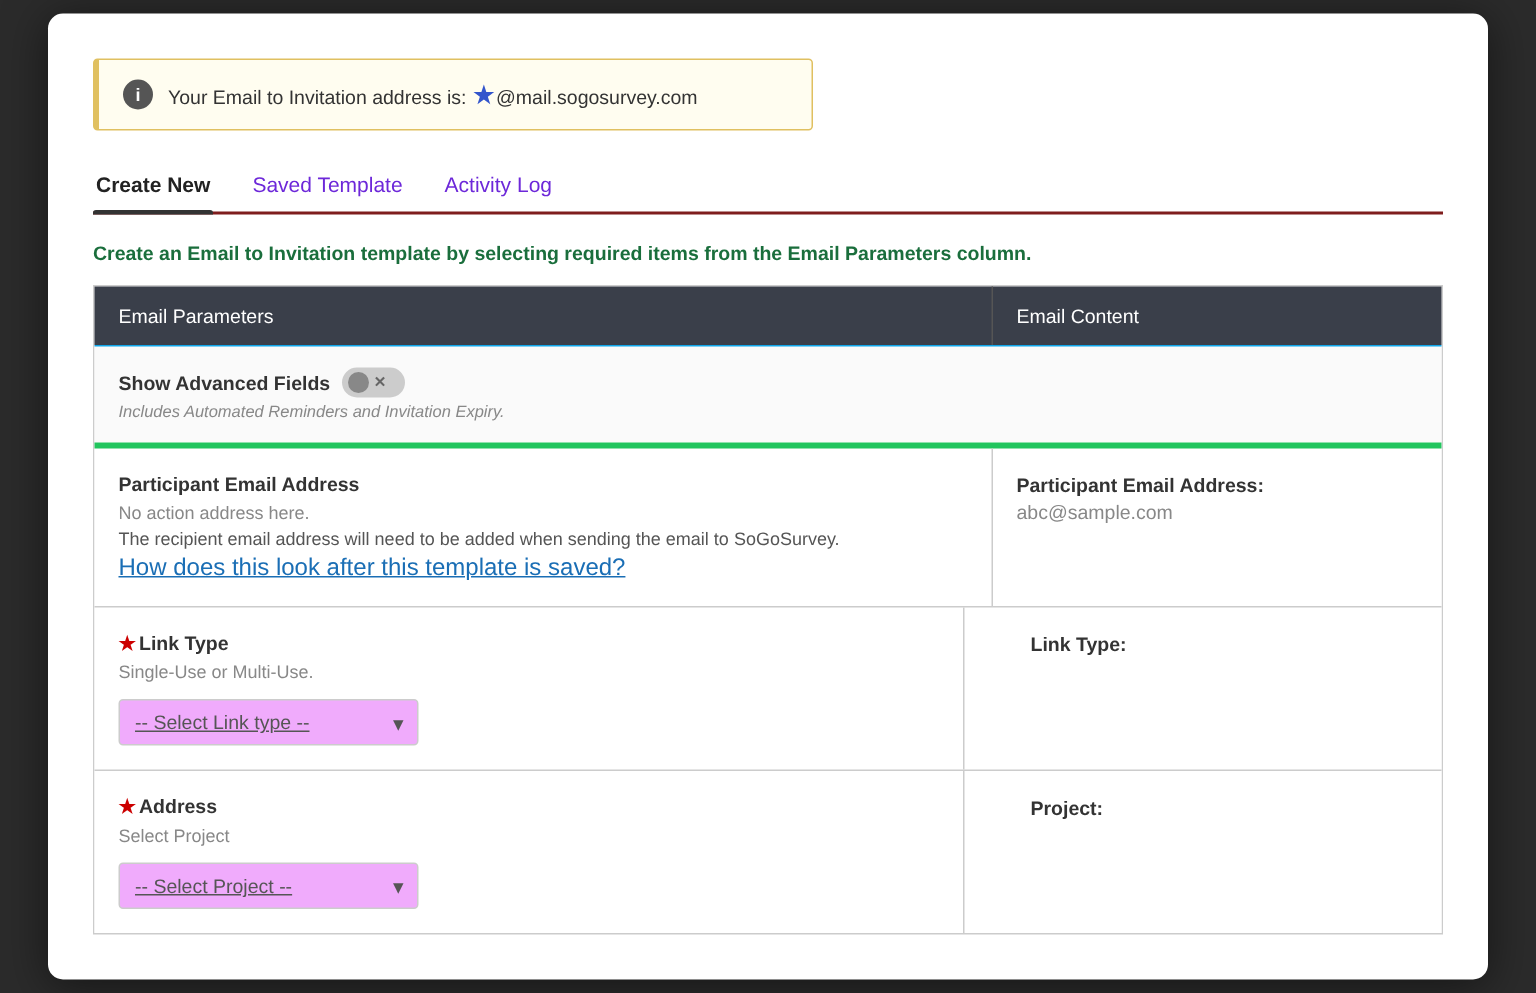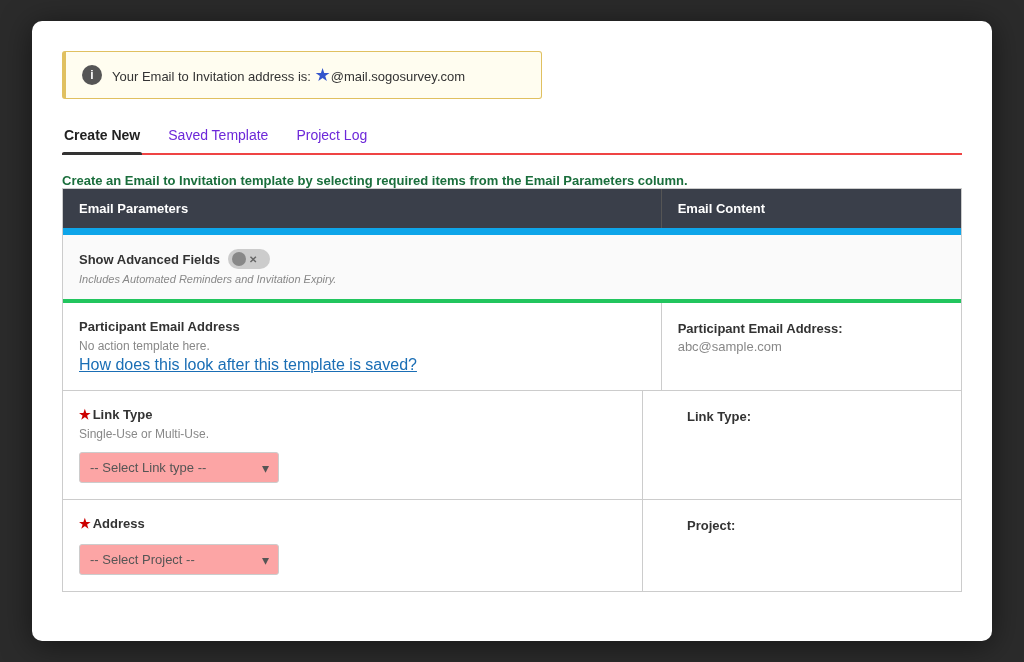--- a/index.html
+++ b/index.html
@@ -49,21 +49,21 @@
       color: #333;
     }
     .star-icon {
       color: #3355cc;
       font-size: 18px;
       display: inline-block;
     }
     .tabs {
       display: flex;
       gap: 24px;
-      border-bottom: 2px solid #ef4444;
+      border-bottom: 2px solid #7f1d1d;
       margin-bottom: 18px;
     }
     .tab {
       padding: 6px 2px 10px;
       font-size: 14px;
       color: #6d28d9;
       cursor: pointer;
       position: relative;
       font-weight: normal;
     }
@@ -77,41 +77,42 @@
       bottom: -2px;
       left: 0;
       right: 0;
       height: 3px;
       background: #333;
       border-radius: 2px 2px 0 0;
     }
     .description {
       font-size: 13px;
       color: #333;
+      margin-bottom: 14px;
       font-weight: 500;
     }
     .description span {
       color: #1a6e3c;
       font-weight: bold;
     }
     .main-table {
       width: 100%;
       border: 1px solid #ccc;
       border-collapse: collapse;
     }
     .table-header {
       display: grid;
       grid-template-columns: 2fr 1fr;
     }
     .th {
       background: #3a3f4a;
       color: #fff;
       padding: 12px 16px;
       font-size: 13px;
-      font-weight: 700;
+      font-weight: 400;
     }
     .th:first-child {
       border-right: 1px solid #555;
     }
     .section-row {
       display: grid;
       grid-template-columns: 2fr 1fr;
       border-top: 4px solid #22c55e;
     }
     .advanced-toggle {
@@ -201,24 +202,25 @@
       display: inline-block;
     }
     .dropdown {
       appearance: none;
       -webkit-appearance: none;
       border: 1px solid #ccc;
       border-radius: 3px;
       padding: 7px 32px 7px 10px;
       font-size: 13px;
       color: #555;
-      background: #fca5a5;
+      background: #f0abfc;
       min-width: 200px;
       cursor: pointer;
       outline: none;
+      text-decoration: underline;
     }
     .dropdown-arrow {
       position: absolute;
       right: 10px;
       top: 50%;
       transform: translateY(-50%);
       pointer-events: none;
       color: #555;
       font-size: 14px;
     }
@@ -251,54 +253,55 @@
   </div>
 
   <div class="tabs">
     <div class="tab active">
       <span>Create New</span>
     </div>
     <div class="tab">
       <span>Saved Template</span>
     </div>
     <div class="tab">
-      <span>Project Log</span>
+      <span>Activity Log</span>
     </div>
   </div>
 
   <div class="description">
     <span>Create an Email to Invitation template by selecting required items from the </span><span style="color:#1a6e3c; font-weight:bold;">Email Parameters column.</span>
   </div>
 
   <div class="main-table">
 
     <div class="table-header">
       <div class="th">
         <span>Email Parameters</span>
       </div>
       <div class="th">
         <span>Email Content</span>
       </div>
     </div>
 
-    <div style="background:#fafafa; padding:14px 16px; border-top:7px solid #0ea5e9;">
+    <div style="background:#fafafa; padding:14px 16px; border-top:1px solid #0ea5e9;">
       <div class="advanced-toggle">
         <span class="advanced-label">Show Advanced Fields</span>
         <div class="toggle-switch">
           <div class="toggle-circle"></div>
           <span class="toggle-x">✕</span>
         </div>
       </div>
       <div class="advanced-sub">Includes Automated Reminders and Invitation Expiry.</div>
     </div>
 
     <div class="section-row participant-row">
       <div class="section-left">
         <div class="section-title">Participant Email Address</div>
-        <div class="section-sub">No action template here.</div>
+        <div class="section-sub">No action address here.</div>
+        <div class="section-desc">The recipient email address will need to be added when sending the email to SoGoSurvey.</div>
         <div class="section-link">How does this look after this template is saved?</div>
       </div>
       <div class="section-right">
         <span class="right-label">Participant Email Address:</span>
         <span class="right-value">abc@sample.com</span>
       </div>
     </div>
 
     <div class="section-row link-row divider-row">
       <div class="section-left">
@@ -316,20 +319,21 @@
       <div class="section-right">
         <span class="right-label">Link Type:</span>
       </div>
     </div>
 
     <div class="section-row project-row divider-row">
       <div class="section-left">
         <div class="section-title">
           <span class="required-star">★</span><span>Address</span>
         </div>
+        <div class="section-sub">Select Project</div>
         <div class="dropdown-wrap">
           <select class="dropdown">
             <option value="">-- Select Project --</option>
           </select>
           <span class="dropdown-arrow">▾</span>
         </div>
       </div>
       <div class="section-right">
         <span class="right-label">Project:</span>
       </div>

